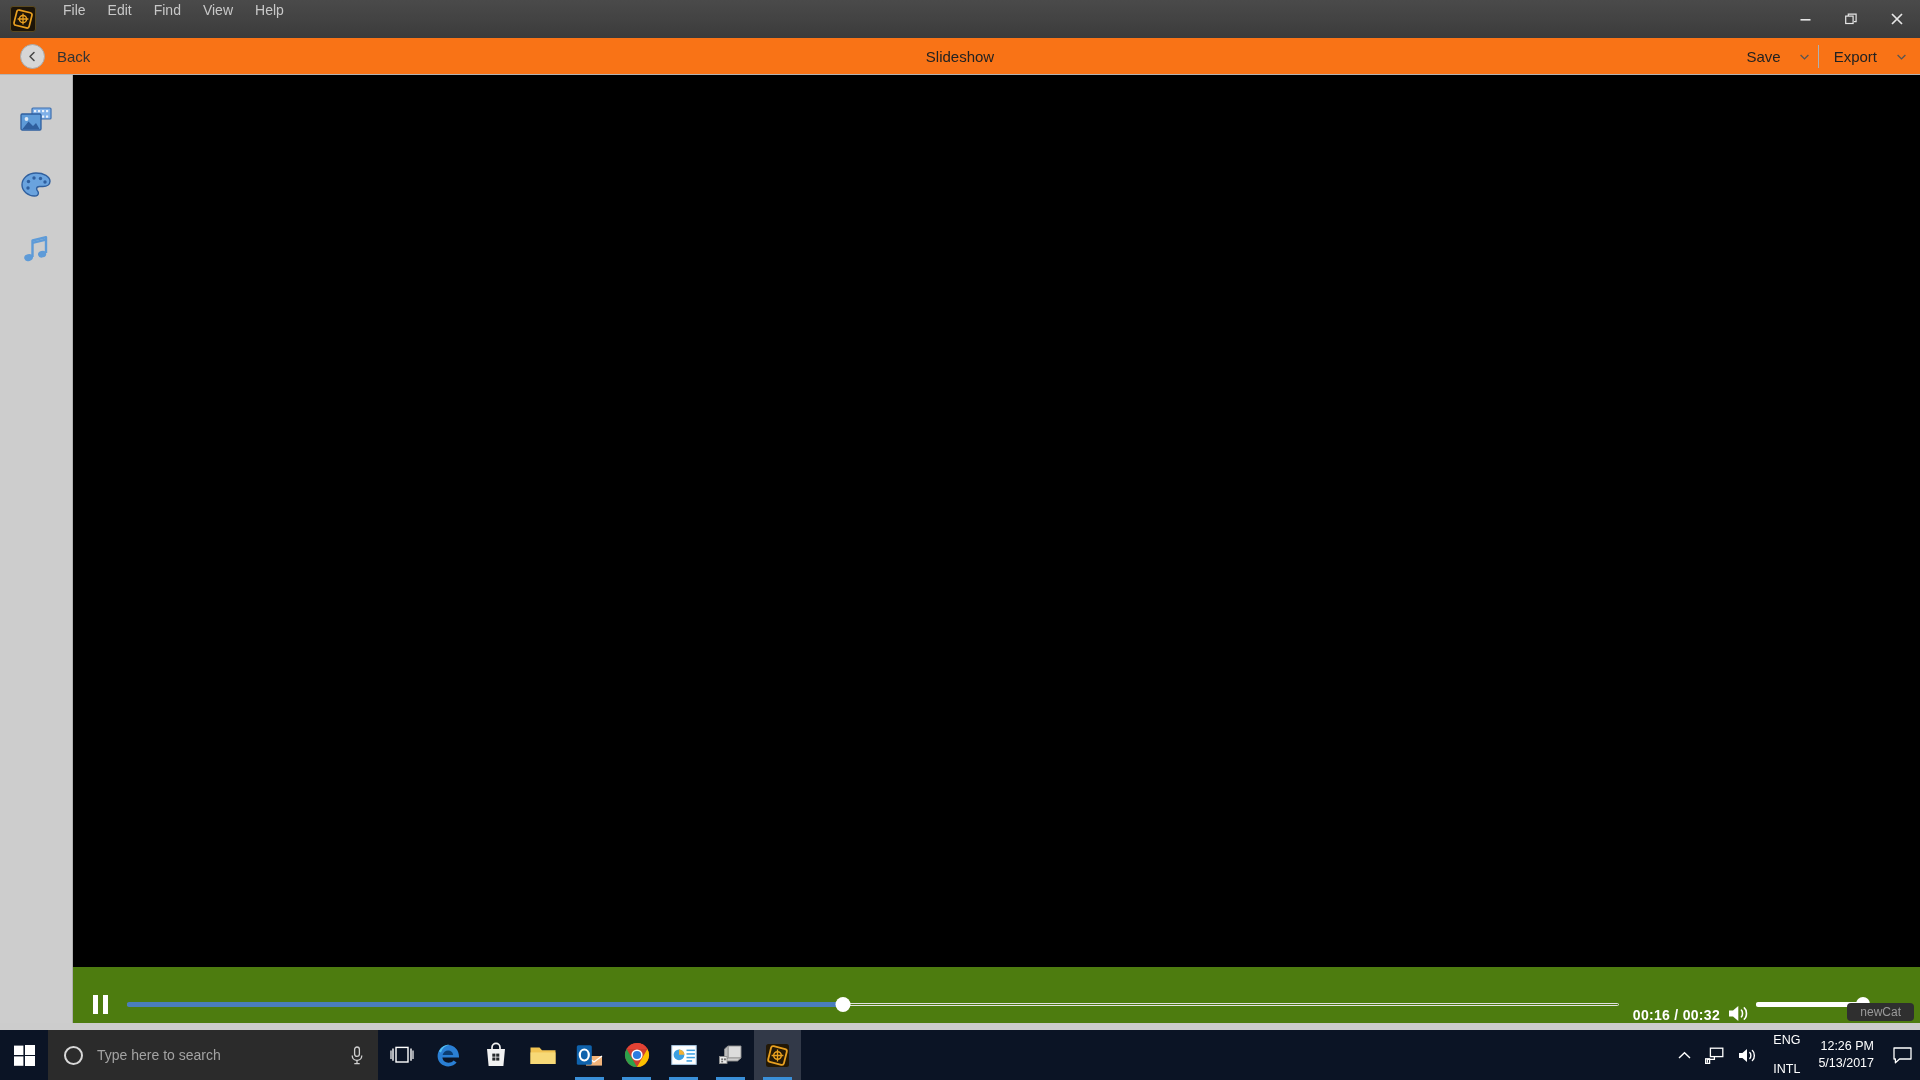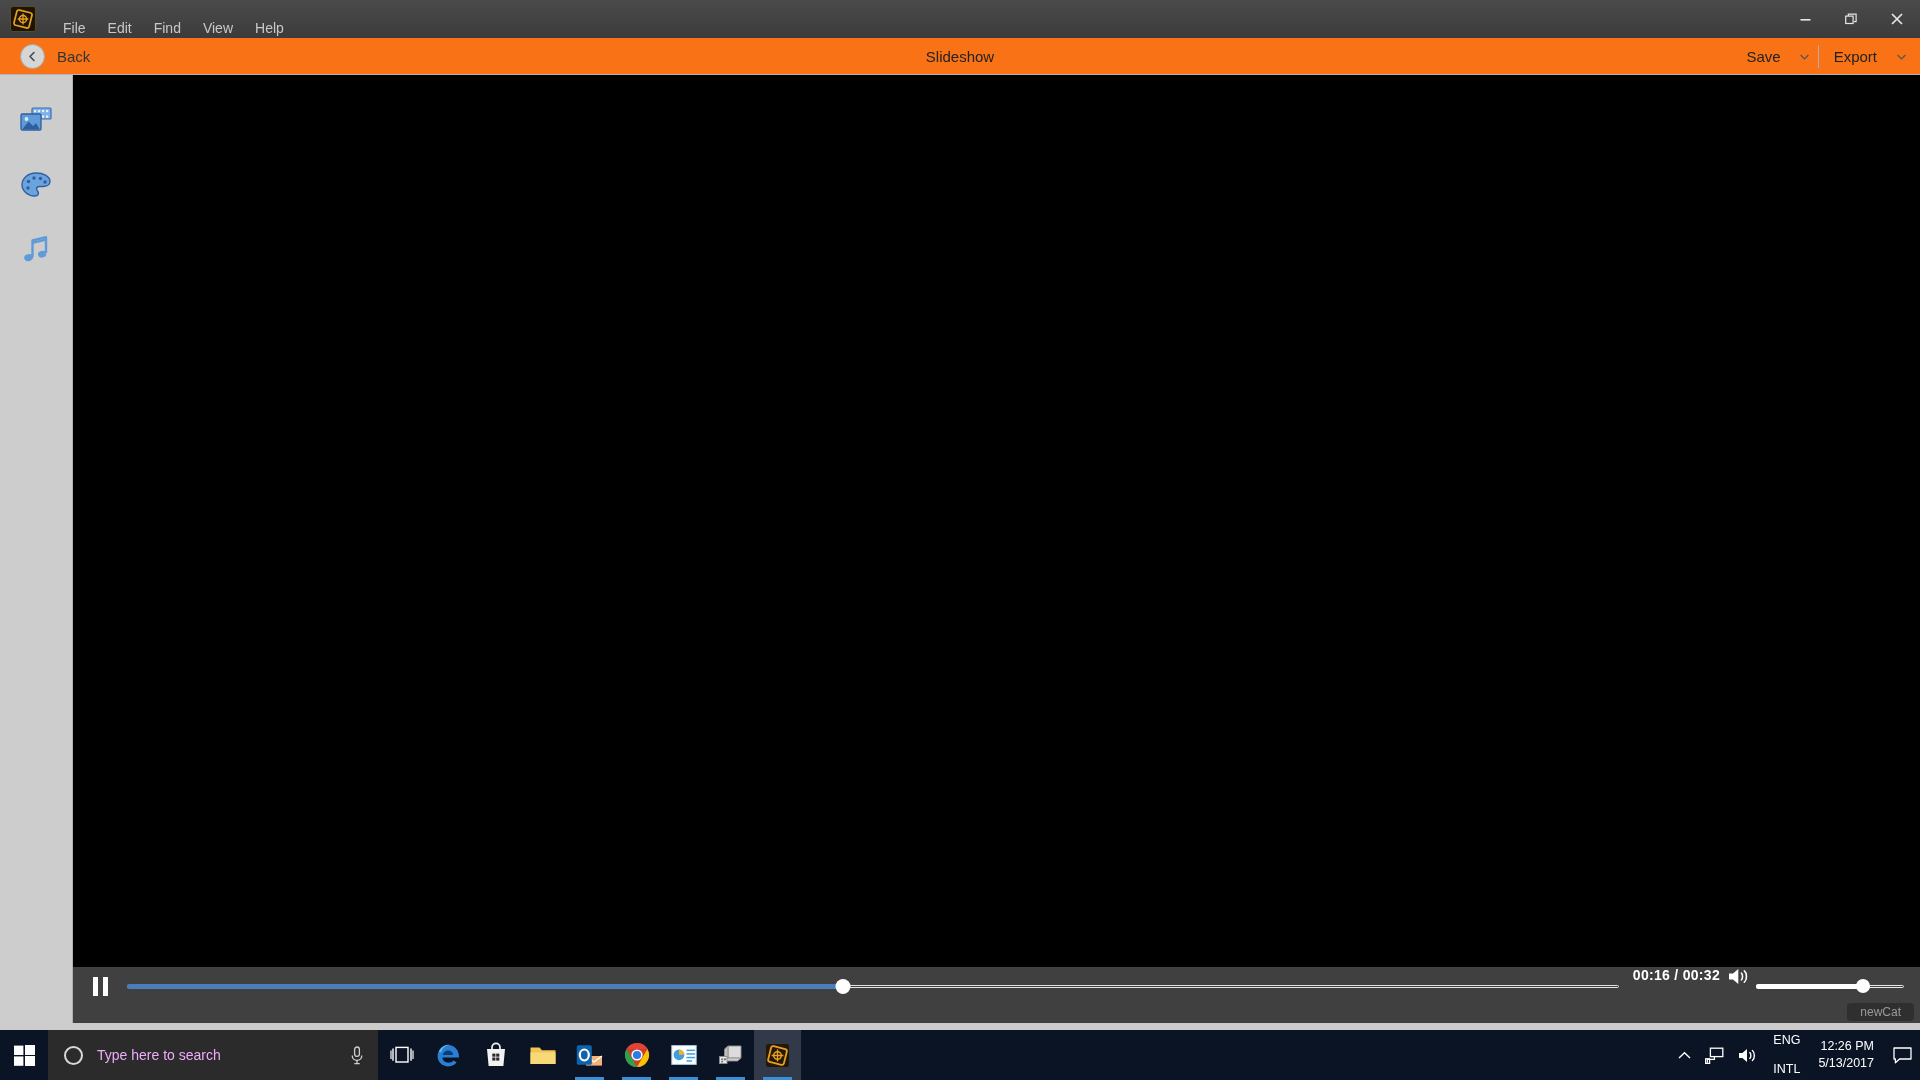--- a/index.html
+++ b/index.html
@@ -23,21 +23,21 @@
     display:flex; align-items:center;
   }
   .app-logo {
     width:26px; height:26px; margin-left:10px;
     background:#1c1408;
     border:1px solid #5a4a20;
     border-radius:3px;
     display:flex; align-items:center; justify-content:center;
     flex:0 0 auto;
   }
-  .menubar { display:flex; align-items:flex-end; margin-left:16px; height:38px; }
+  .menubar { display:flex; align-items:flex-start; margin-left:16px; height:38px; }
   .menu-item {
     color:#c8c8c8; font-size:14px; padding:3px 11px;
     cursor:default; line-height:1;
   }
   .win-controls {
     position:absolute; right:0; top:0; height:38px;
     display:flex; align-items:stretch;
   }
   .win-btn {
     width:46px; display:flex; align-items:center; justify-content:center;
@@ -97,22 +97,22 @@
     background:#000;
   }
   .stage-canvas {
     position:absolute; left:0; top:0; right:0; bottom:56px;
     background:#000;
   }
 
   
   .playerbar {
     position:absolute; left:0; bottom:0; width:100%; height:56px;
-    background:#404040;
-    display:flex; align-items:flex-start;
+    background:#4d7c0f;
+    display:flex; align-items:flex-end;
     padding:0 10px 0 8px;
   }
   .play-btn {
     width:38px; height:38px;
     display:flex; align-items:center; justify-content:center;
     cursor:default; flex:0 0 auto;
   }
   .pause-glyph { display:flex; gap:5px; }
   .pause-glyph i { display:block; width:5px; height:19px; background:#fff; }
 
@@ -179,21 +179,21 @@
   }
   .search-box {
     width:330px; height:50px; background:#2b2b2b;
     display:flex; align-items:center; padding-left:16px;
     cursor:text;
   }
   .cortana-ring {
     width:19px; height:19px; border-radius:50%;
     border:2px solid #d8d8d8; flex:0 0 auto;
   }
-  .search-text { color:#f0abfc; font-size:14px; margin-left:14px; flex:1 1 auto; }
+  .search-text { color:#a3a3a3; font-size:14px; margin-left:14px; flex:1 1 auto; }
   .mic-btn { width:42px; display:flex; align-items:center; justify-content:center; cursor:default; }
   .tb-icons { display:flex; align-items:center; height:50px; }
   .tb-app {
     width:47px; height:50px; position:relative;
     display:flex; align-items:center; justify-content:center; cursor:default;
   }
   .tb-app.active { background:rgba(255,255,255,0.16); }
   .tb-app .indicator {
     position:absolute; bottom:0; left:9px; right:9px; height:3px;
     background:#3a8fd8;

